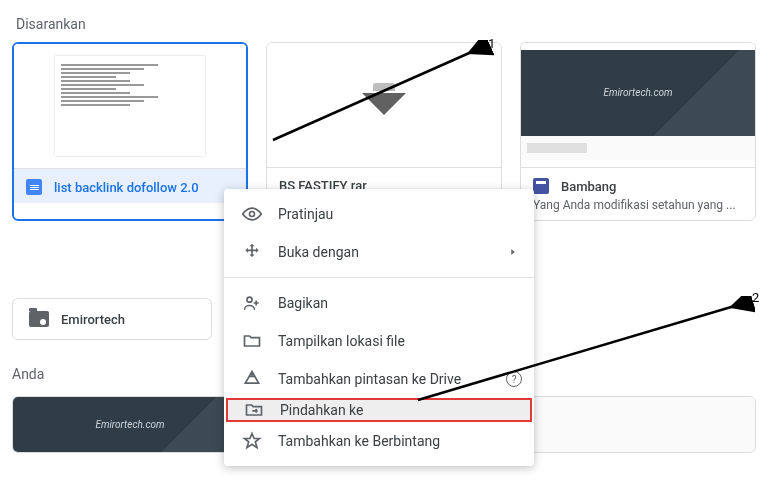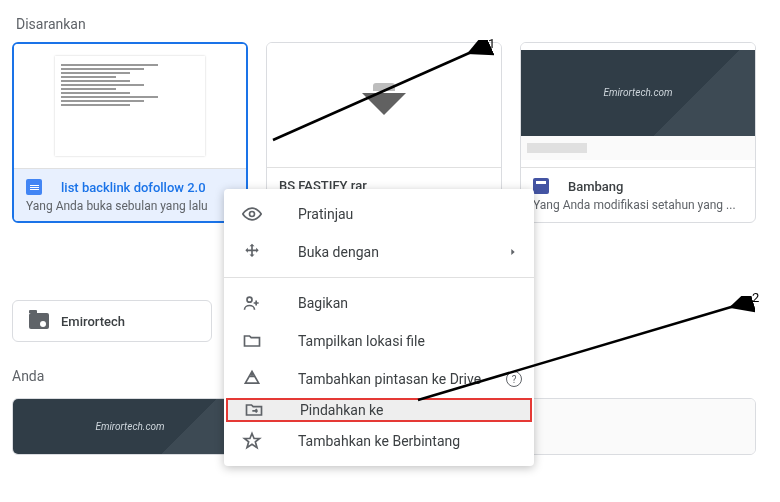--- a/index.html
+++ b/index.html
@@ -18,40 +18,40 @@
 .zip-icon { width: 44px; height: 44px; display: flex; flex-direction: column; align-items: center; }
 .zip-top { width: 22px; height: 8px; background: #bdbdbd; border-radius: 3px 3px 0 0; }
 .zip-body { width: 0; height: 0; border-left: 22px solid transparent; border-right: 22px solid transparent; border-top: 22px solid #616161; margin-top: 2px; }
 .site-preview { width: 100%; height: 70%; background: #303d47; display: flex; align-items: center; justify-content: center; position: relative; }
 .site-preview.below { width: 100%; height: 55px; }
 .site-preview .brand { color: #cdd5db; font-size: 10px; font-style: italic; }
 .site-preview::after { content: ''; position: absolute; right: 0; top: 0; width: 50%; height: 100%; background: linear-gradient(135deg, transparent 50%, #3d4a54 50%); }
 .site-bar { height: 24px; background: #fafafa; display: flex; align-items: center; padding: 0 6px; }
 .site-bar-box { width: 60px; height: 10px; background: #e0e0e0; }
 .card-footer { padding: 10px 12px 8px; }
-.card-title { display: flex; align-items: center; gap: 19px; font-size: 13px; color: #3c4043; font-weight: 500; white-space: nowrap; overflow: hidden; text-overflow: ellipsis; }
+.card-title { display: flex; align-items: center; gap: 12px; font-size: 13px; color: #3c4043; font-weight: 500; white-space: nowrap; overflow: hidden; text-overflow: ellipsis; }
 .card-sub { font-size: 12px; color: #5f6368; margin-top: 4px; white-space: nowrap; overflow: hidden; text-overflow: ellipsis; }
 .docs-icon { width: 16px; height: 16px; background: #4285f4; border-radius: 2px; display: flex; flex-direction: column; justify-content: center; align-items: center; gap: 1px; flex-shrink: 0; }
 .docs-icon span { width: 9px; height: 1px; background: #fff; }
 .sites-icon { width: 16px; height: 16px; background: #4454a3; border-radius: 2px; flex-shrink: 0; position: relative; }
 .sites-icon::after { content: ''; position: absolute; top: 3px; left: 3px; width: 10px; height: 3px; background: #fff; }
 .folder-row { display: flex; align-items: center; margin-top: 28px; flex-direction: column; }
 .folder-label { font-size: 14px; color: #5f6368; flex: 1; }
 .name-sort { display: flex; align-items: center; gap: 6px; font-size: 13px; color: #5f6368; cursor: pointer; }
 .folder-item { margin-top: 18px; border: 1px solid #dadce0; border-radius: 6px; padding: 12px 16px; display: flex; align-items: center; gap: 12px; width: 200px; font-size: 13px; color: #3c4043; font-weight: 500; }
 .folder-icon { width: 20px; height: 16px; background: #5f6368; border-radius: 2px; position: relative; }
 .folder-icon::before { content: ''; position: absolute; top: -3px; left: 0; width: 8px; height: 3px; background: #5f6368; border-radius: 1px 1px 0 0; }
 .shared-dot { position: absolute; bottom: 2px; right: 3px; width: 6px; height: 6px; background: #fff; border-radius: 50%; }
 .file-label { font-size: 14px; color: #5f6368; margin-top: 26px; }
 .file-row { display: flex; gap: 18px; margin-top: 14px; }
 .file-card { border: 1px solid #dadce0; border-radius: 6px; width: 236px; overflow: hidden; }
 
 
 .ctx-menu { position: absolute; left: 224px; top: 189px; width: 310px; background: #fff; border-radius: 4px; box-shadow: 0 2px 10px rgba(0,0,0,.25); padding: 6px 0; z-index: 50; }
-.ctx-item { display: flex; align-items: center; gap: 36px; padding: 9px 18px; font-size: 14px; color: #3c4043; cursor: pointer; position: relative; }
+.ctx-item { display: flex; align-items: center; gap: 16px; padding: 9px 18px; font-size: 14px; color: #3c4043; cursor: pointer; position: relative; }
 .ctx-item.highlight { background: #eeeeee; border: 2px solid #e53935; margin: 0 2px; padding: 0 16px; }
 .ctx-icon { width: 20px; height: 20px; display: flex; align-items: center; justify-content: center; color: #5f6368; flex-shrink: 0; }
 .ctx-sub { position: absolute; right: 16px; color: #5f6368; }
 .help-badge { position: absolute; right: 12px; width: 16px; height: 16px; border: 1.5px solid #5f6368; border-radius: 50%; display: flex; align-items: center; justify-content: center; font-size: 10px; color: #5f6368; }
 
 
 .arrow { position: absolute; z-index: 100; }
 .anno { position: absolute; font-size: 13px; color: #000; z-index: 101; }
 
 svg { display: block; }
@@ -82,21 +82,20 @@
       </div>
       <div class="card-footer">
         <div class="card-title">
           <span class="docs-icon">
               <span></span>
               <span></span>
               <span></span>
             </span>
           <span style="color:#1a73e8;">list backlink dofollow 2.0</span>
         </div>
-        <div class="card-sub">Yang Anda buka sebulan yang lalu</div>
       </div>
     </div>
 
     <div class="card">
       <div class="thumb">
         <div class="zip-icon">
           <div class="zip-top"></div>
           <div class="zip-body"></div>
         </div>
       </div>

